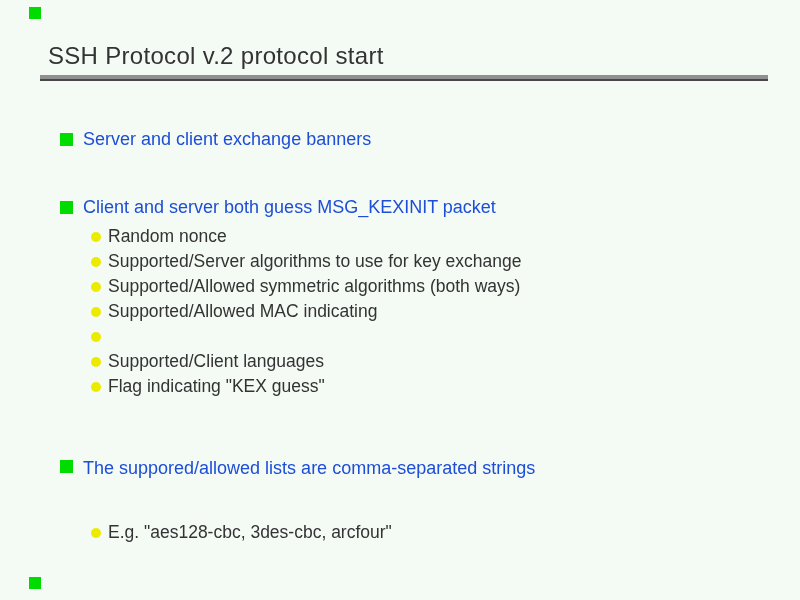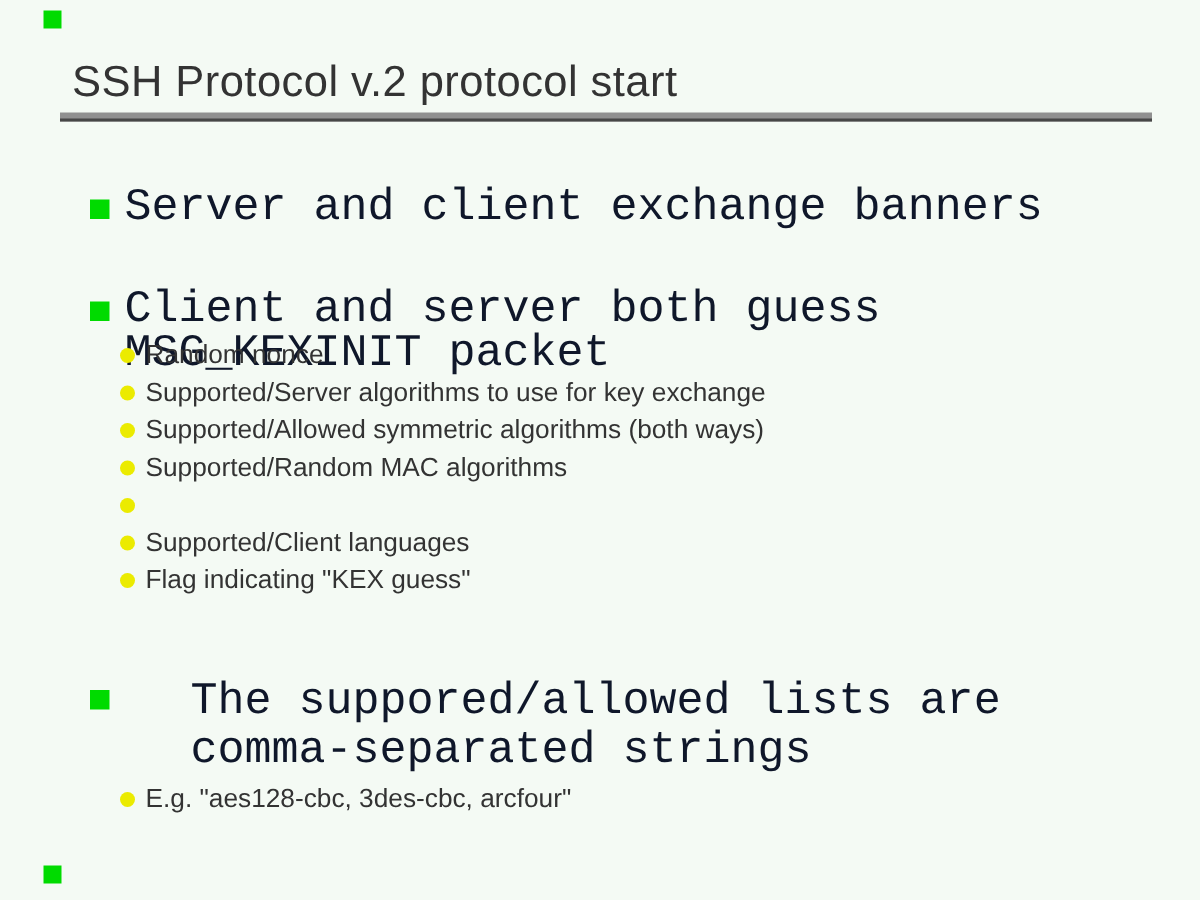--- a/index.html
+++ b/index.html
@@ -18,21 +18,21 @@
     width: 12px; height: 12px;
     background: #00db00;
   }
   .corner-marker.top { left: 29px; top: 7px; }
   .corner-marker.bottom { left: 29px; top: 577px; }
 
   .title {
     position: absolute;
     left: 48px; top: 41px;
     margin: 0;
-    font-size: 29px;
+    font-size: 24px;
     line-height: 29px;
     font-weight: normal;
     color: #333333;
     letter-spacing: 0.3px;
     white-space: nowrap;
   }
   .title-rule {
     position: absolute;
     left: 40px; top: 75px;
     width: 728px; height: 4px;
@@ -49,30 +49,29 @@
   .row-1 { top: 125px; }
   .row-2 { top: 193px; }
   .row-3 { top: 452px; }
   .sq {
     width: 13px; height: 13px;
     background: #00db00;
     margin: 8px 10px 0 0;
     flex: none;
   }
   .bullet-text {
-    font-size: 30px;
+    font-size: 18px;
     line-height: 29px;
-    color: #0f172a;
-    font-family: Liberation Mono, monospace;
+    color: #1d4ed8;
   }
-  .row-3 .bullet-text { line-height: 33px; max-width: 580px; margin-left: 44px; }
+  .row-3 .bullet-text { line-height: 33px; max-width: 580px; }
 
   .sub-list {
     position: absolute;
-    left: 80px;
+    left: 91px;
     margin: 0; padding: 0;
     list-style: none;
   }
   .list-1 { top: 224px; }
   .list-2 { top: 520px; }
   .sub-list li {
     display: flex;
     align-items: flex-start;
     height: 25px;
   }
@@ -118,21 +117,21 @@
     <li>
       <span class="dot"></span>
       <span class="sub-text">Supported/Server algorithms to use for key exchange</span>
     </li>
     <li>
       <span class="dot"></span>
       <span class="sub-text">Supported/Allowed symmetric algorithms (both ways)</span>
     </li>
     <li>
       <span class="dot"></span>
-      <span class="sub-text">Supported/Random MAC algorithms</span>
+      <span class="sub-text">Supported/Allowed MAC indicating</span>
     </li>
     <li>
       <span class="dot"></span>
     </li>
     <li>
       <span class="dot"></span>
       <span class="sub-text">Supported/Client languages</span>
     </li>
     <li>
       <span class="dot"></span>

